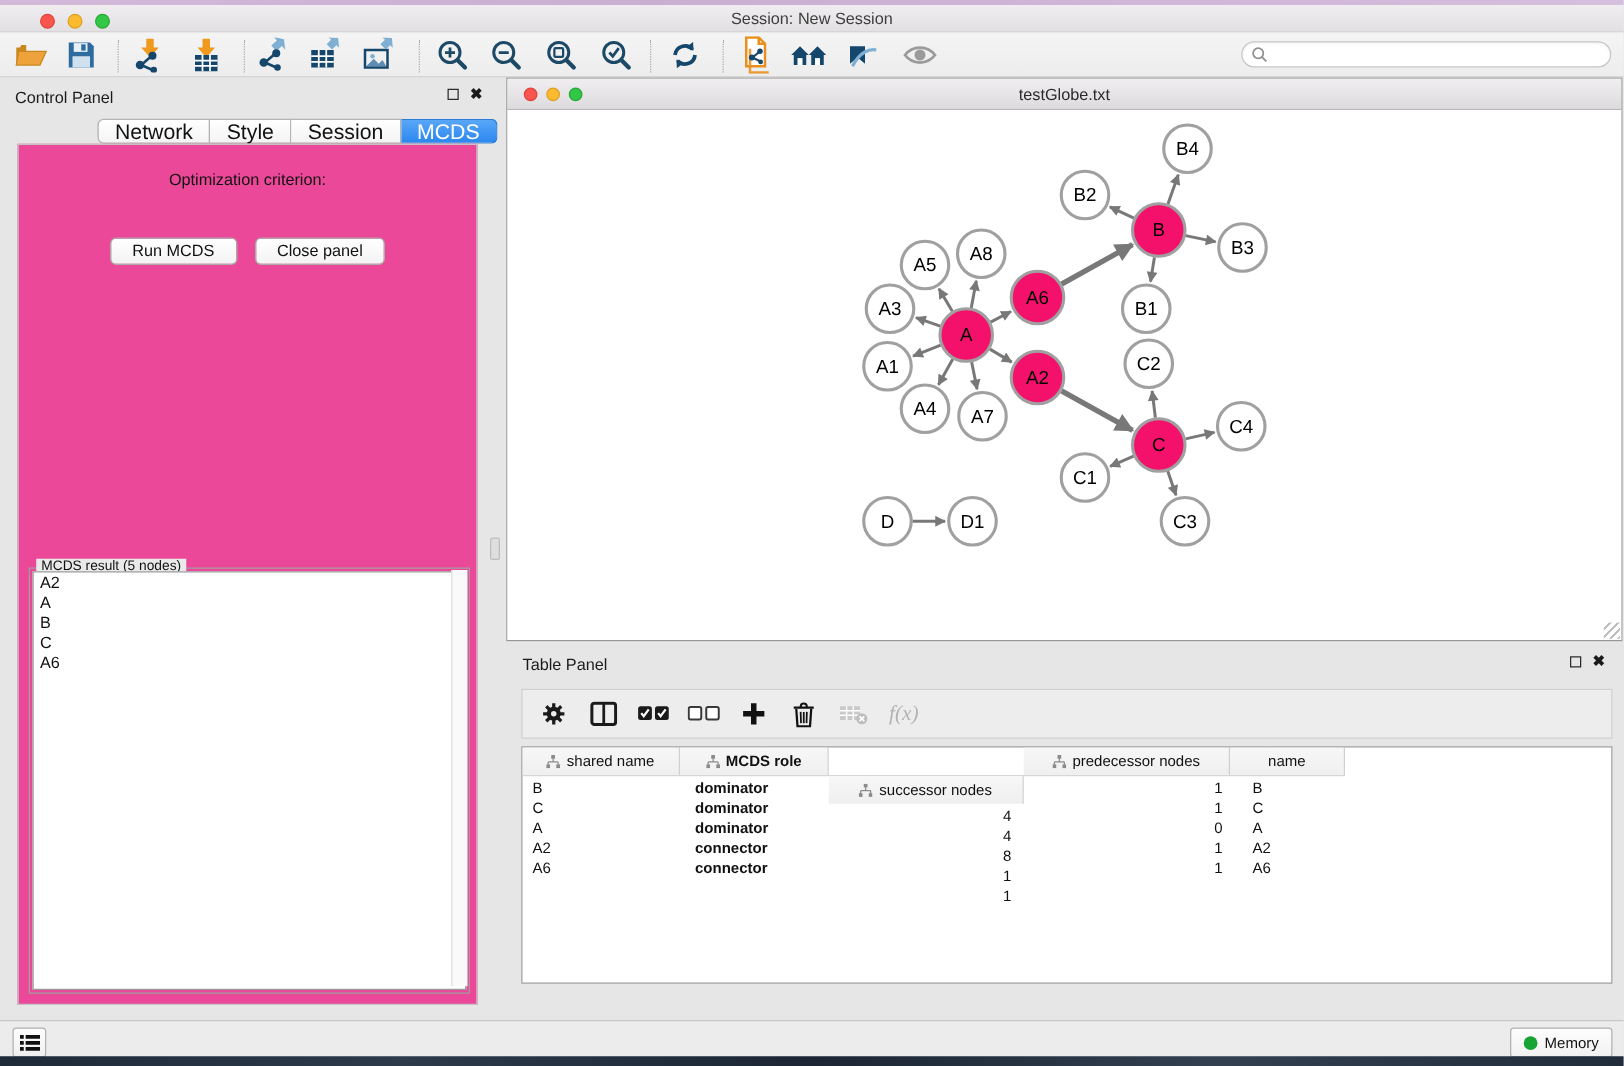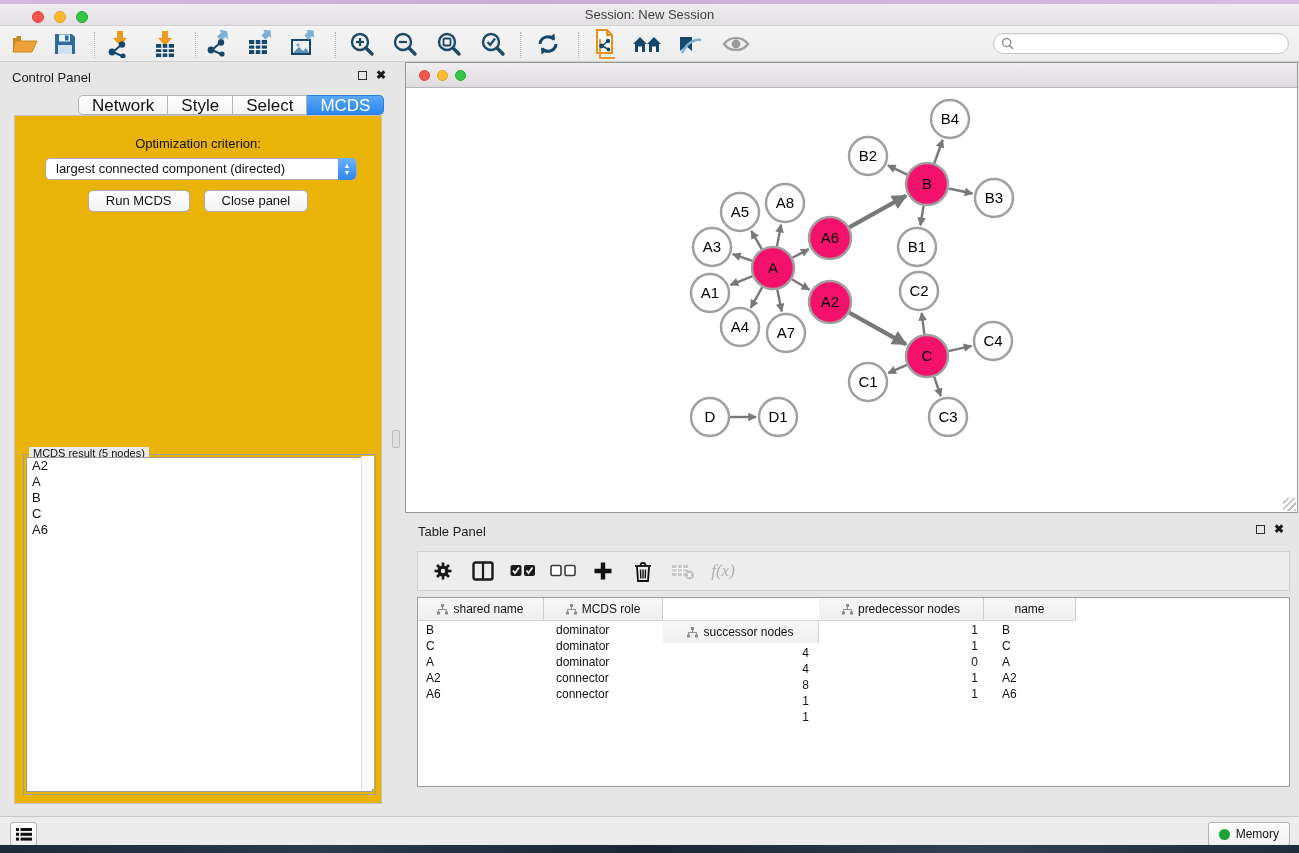--- a/index.html
+++ b/index.html
@@ -42,21 +42,21 @@
   .wi-close { font-size:12px; font-weight:bold; color:#1a1a1a; line-height:10px; }
 
   .cp-tabs { position:absolute; left:74px; top:29px; display:flex; }
   .mtab { height:20px; padding:0 13px; font-size:17px; line-height:19px; background:linear-gradient(#ffffff,#f4f4f4);
     border:1px solid #b4b4b4; border-left:none; color:#111; }
   .mtab:first-child { border-left:1px solid #b4b4b4; border-radius:5px 0 0 5px; }
   .mtab:last-child { border-radius:0 5px 5px 0; }
   .mtab.active { background:linear-gradient(#59a7f7,#2c87ef); color:#fff; border-color:#2a7cd8; }
 
   .cp-body { position:absolute; left:10px; top:49px; width:368px; height:689px;
-    background:#eab308; border:1px solid #c3c3c3; }
+    background:#ec4899; border:1px solid #c3c3c3; }
   #opt-label { position:absolute; left:0; top:20px; width:100%; text-align:center; font-size:13px; color:#111; }
   #criterion-select { position:absolute; left:30px; top:42px; width:312px; height:22px; background:#fff;
     border:1px solid #a9a9a9; border-radius:5px; font-size:13px; color:#111; line-height:20px; padding-left:10px; }
   .select-stepper { position:absolute; right:0px; top:-1px; width:18px; height:22px; border-radius:0 5px 5px 0;
     background:linear-gradient(#6cb3fb,#2f86ee); display:flex; flex-direction:column; align-items:center; justify-content:center; gap:1px; }
   .select-stepper span { color:#fff; font-size:7px; line-height:6px; }
   .cp-buttons { position:absolute; left:0; top:74px; width:100%; display:flex; justify-content:center; gap:14px; }
   .mac-btn { height:22px; padding:0 17px; background:linear-gradient(#ffffff,#f3f3f3); border:1px solid #ababab;
     border-radius:5px; font-size:13px; color:#111; line-height:20px; }
 
@@ -82,21 +82,21 @@
   
   #table-panel { position:absolute; left:405px; top:458px; width:893px; height:358px; }
   #tp-toolbar { position:absolute; left:12px; top:31px; width:873px; height:40px; background:#ededed; border:1px solid #cfcfcf; display:flex; align-items:center; gap:14px; padding-left:12px; }
   .tp-icon { display:flex; align-items:center; justify-content:center; width:26px; height:26px; }
   #fx-icon { font-family:"Liberation Serif", serif; font-style:italic; font-size:17px; color:#b3b3b3; }
 
   #node-table { position:absolute; left:12px; top:77px; width:873px; height:190px; background:#fff; border:1px solid #9d9d9d; overflow:hidden; }
   #table-header { position:absolute; left:0; top:0; height:23px; display:flex; border-bottom:1px solid #d6d6d6; }
   .hcell { height:22px; background:linear-gradient(#f7f7f7,#efefef); border-right:1px solid #cfcfcf;
     display:flex; align-items:center; justify-content:center; gap:5px; font-size:12px; color:#111; }
-  .c0{ width:126px;} .c1{ width:119px;} .c2{ width:156px;margin-top:23px;} .c3{ width:165px;} .c4{ width:92px;}
+  .c0{ width:126px;} .c1{ width:119px;font-weight:bold;} .c2{ width:156px;margin-top:23px;} .c3{ width:165px;} .c4{ width:92px;}
   #table-body { position:absolute; left:0; top:24px; width:100%; }
   .trow { display:flex; height:16px; }
   .tcell { font-size:12px; color:#111; line-height:16px; }
   .trow .c0 { padding-left:8px; }
   .trow .c1 { padding-left:12px; }
   .trow .c2 { text-align:right; padding-right:10px; }
   .trow .c3 { text-align:right; padding-right:6px; }
   .trow .c4 { padding-left:18px; }
 
   #tp-tabs { position:absolute; left:0; top:330px; width:100%; display:flex; justify-content:center; }
@@ -299,32 +299,25 @@
       <div class="panel-header">
         <span class="panel-title">Control Panel</span>
         <span class="win-icons">
           <span class="wi-float"></span>
           <span class="wi-close">✖</span>
         </span>
       </div>
       <div class="cp-tabs">
         <div class="mtab">Network</div>
         <div class="mtab">Style</div>
-        <div class="mtab">Select</div>
+        <div class="mtab">Session</div>
         <div class="mtab active">MCDS</div>
       </div>
       <div class="cp-body">
         <div id="opt-label">Optimization criterion:</div>
-        <div id="criterion-select">
-          <span>largest connected component (directed)</span>
-          <span class="select-stepper">
-              <span>▲</span>
-              <span>▼</span>
-            </span>
-        </div>
         <div class="cp-buttons">
           <button class="mac-btn">Run MCDS</button>
           <button class="mac-btn">Close panel</button>
         </div>
         <div id="result-box">
           <span id="result-legend">MCDS result (5 nodes)</span>
           <div id="result-list">
               <div class="list-item">A2</div>
               <div class="list-item">A</div>
               <div class="list-item">B</div>
@@ -338,20 +331,21 @@
 
     <div id="splitter-grip"></div>
 
     <div id="network-window">
       <div id="nw-titlebar">
         <div class="traffic">
           <span class="tl red"></span>
           <span class="tl yellow"></span>
           <span class="tl green"></span>
         </div>
+        <div id="nw-title">testGlobe.txt</div>
       </div>
       <div id="nw-canvas">
         <svg id="graph-svg" width="891" height="424" viewBox="0 0 891 424">
           <defs>
             <marker id="arrow" viewBox="0 0 10 10" refX="9" refY="5" markerWidth="4" markerHeight="3.6" orient="auto" markerUnits="strokeWidth">
               <path d="M0 0 L10 5 L0 10 Z" fill="#787878"></path>
             </marker>
           </defs>
         <line x1="346.55120435426807" y1="188.11460144671904" x2="324.44879564573193" y2="196.88539855328096" stroke="#787878" stroke-width="2.4" marker-end="url(#arrow)"></line>
             <line x1="346.1981731109464" y1="172.83871533327664" x2="326.8018268890536" y2="166.16128466672336" stroke="#787878" stroke-width="2.4" marker-end="url(#arrow)"></line>

